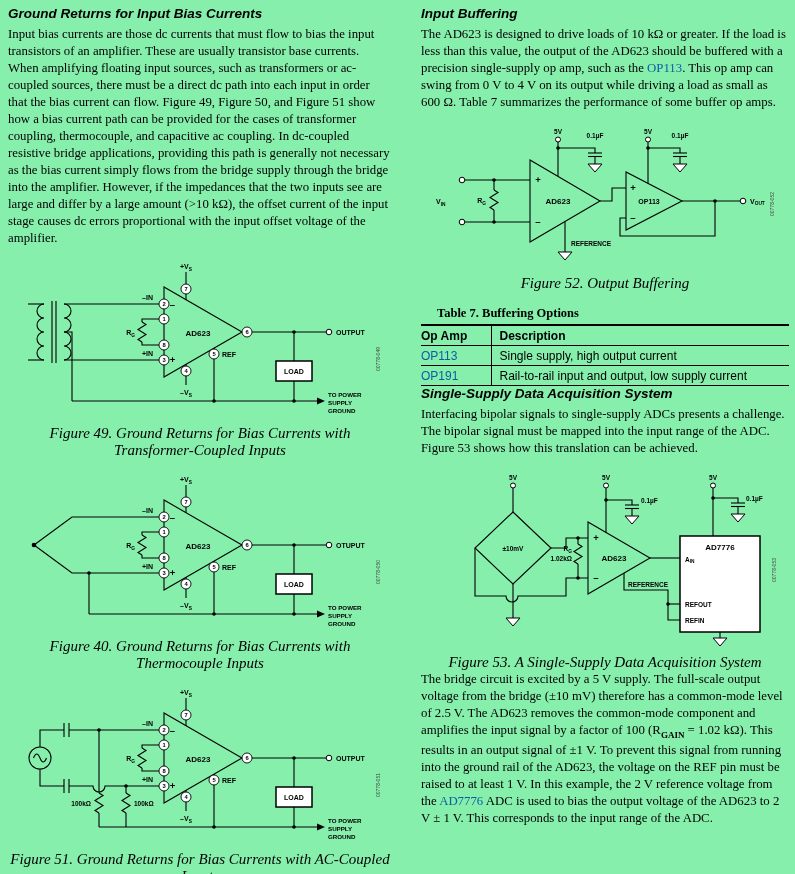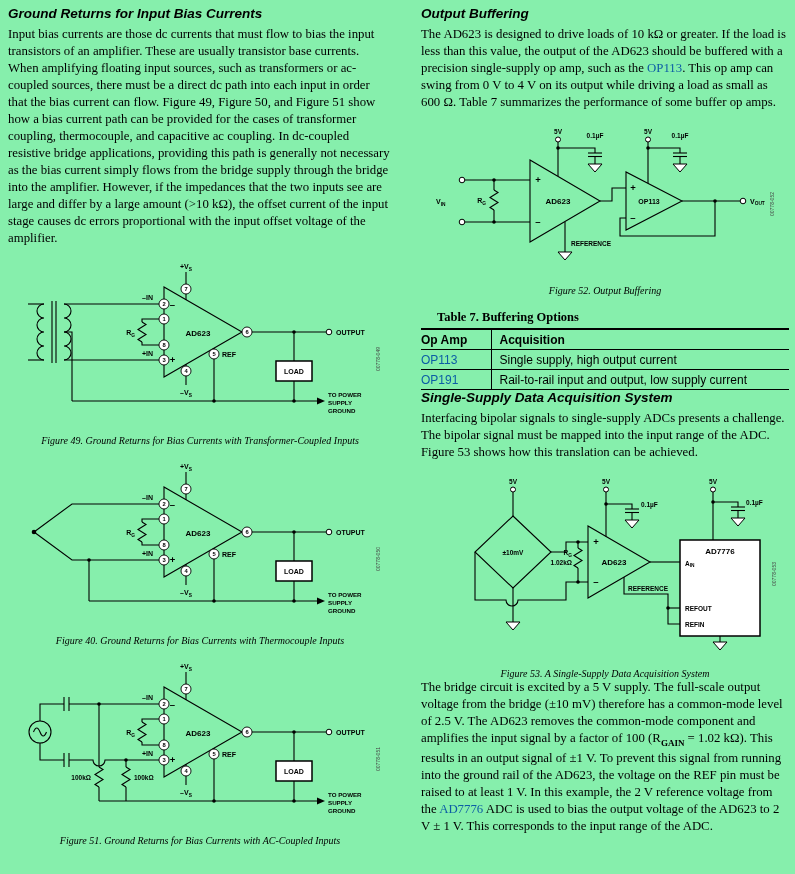--- a/index.html
+++ b/index.html
@@ -7,21 +7,21 @@
   body { font-family:"Liberation Serif", serif; color:#000; }
   .page { position:relative; width:795px; height:874px; background:#86efac; overflow:hidden; }
   .col-left  { position:absolute; left:8px;   top:6px; width:384px; }
   .col-right { position:absolute; left:421px; top:6px; width:368px; }
   h2.sec { font-family:"Liberation Sans", sans-serif; font-style:italic; font-weight:bold;
            font-size:13.5px; margin:0 0 5px; }
   p.body { font-size:12.8px; line-height:1.33; margin:0; }
   p.body sub { font-size:9px;font-weight:bold; }
   a.doclink { color:#0c5da5; text-decoration:none; cursor:pointer; }
   figure.fig { margin:13px 0 0; text-align:center; }
-  .caption { font-style:italic; font-size:10px; margin-top:12px; }
+  .caption { font-style:italic; font-size:15px; margin-top:2px; }
   .tbl-title { font-weight:bold; font-size:12.5px; margin:14px 16px 3px; }
   table.t7 { border-collapse:collapse; width:100%; font-family:"Liberation Sans", sans-serif;
              font-size:12px; }
   table.t7 th, table.t7 td { text-align:left; padding:2.5px 6px 2.5px 0; vertical-align:top; }
   table.t7 th { border-top:2.4px solid #000; border-bottom:1px solid #000; }
   table.t7 td { border-bottom:1px solid #000; }
   table.t7 .c1 { width:70px; border-right:1px solid #000; }
   table.t7 th+th, table.t7 td+td { padding-left:8px; }
   .mt15 { margin-top:15px; }
   .mt10 { margin-top:10px; }
@@ -256,21 +256,21 @@
           <text class="gndtxt" x="314" y="146">SUPPLY</text>
           <text class="gndtxt" x="314" y="154">GROUND</text>
           <text class="code" x="366" y="100" text-anchor="middle" transform="rotate(-90 366 100)">00778-051</text>
         </g>
       </svg>
       <figcaption class="caption">Figure 51. Ground Returns for Bias Currents with AC-Coupled Inputs</figcaption>
     </figure>
   </section>
 
   <section class="col-right">
-    <h2 class="sec">Output Buffering</h2>
+    <h2 class="sec">Input Buffering</h2>
     <p class="body"><span>The AD623 is designed to drive loads of 10 kΩ or greater. If the load is less than this value, the output of the AD623 should be buffered with a precision single-supply op amp, such as the </span><a class="doclink">OP113</a><span>. This op amp can swing from 0 V to 4 V on its output while driving a load as small as 600 Ω. Table 7 summarizes the performance of some buffer op amps.</span></p>
 
     <figure class="fig mt15">
       <svg viewBox="0 0 350 145" width="350" height="145" role="img">
         <g>
           <text class="lbl" x="6" y="80"><tspan>V</tspan><tspan class="sub" dy="1.8">IN</tspan></text>
           <line x1="34.8" y1="56" x2="100" y2="56" class="wire"></line>
           <line x1="34.8" y1="98" x2="100" y2="98" class="wire"></line>
           <circle class="term" cx="32" cy="56" r="2.8"></circle>
           <circle class="term" cx="32" cy="98" r="2.8"></circle>
@@ -327,21 +327,21 @@
         <text class="code" x="344" y="80" text-anchor="middle" transform="rotate(-90 344 80)">00778-052</text>
       </svg>
       <figcaption class="caption">Figure 52. Output Buffering</figcaption>
     </figure>
 
     <div class="tbl-title">Table 7. Buffering Options</div>
     <table class="t7">
       <thead>
         <tr>
           <th class="c1">Op Amp</th>
-          <th>Acquisition</th>
+          <th>Description</th>
         </tr>
       </thead>
       <tbody>
         <tr>
           <td class="c1"><a class="doclink">OP113</a></td>
           <td>Single supply, high output current</td>
         </tr>
         <tr>
           <td class="c1"><a class="doclink">OP191</a></td>
           <td>Rail-to-rail input and output, low supply current</td>

